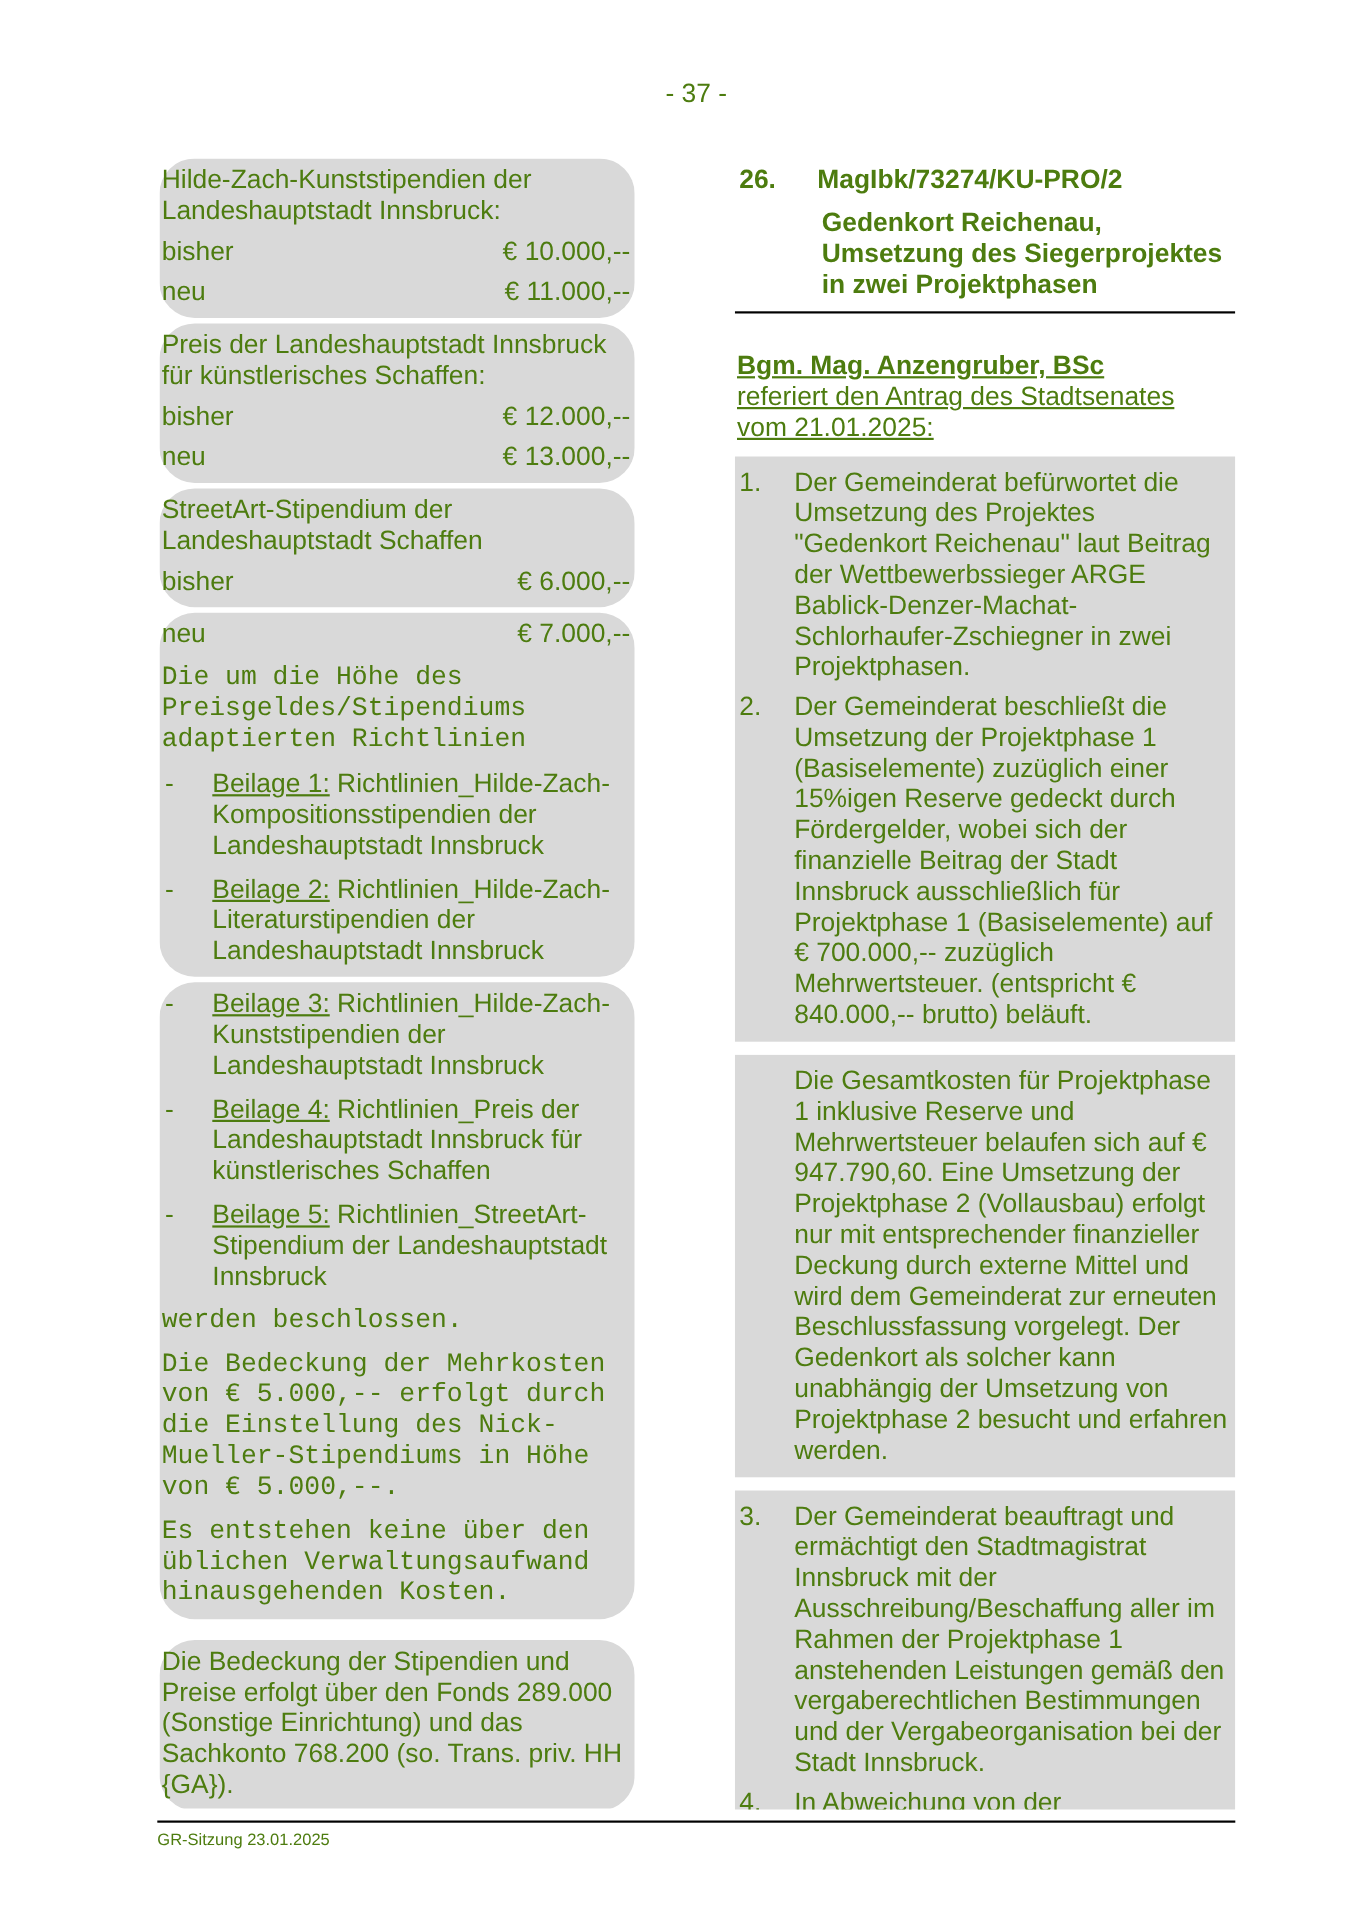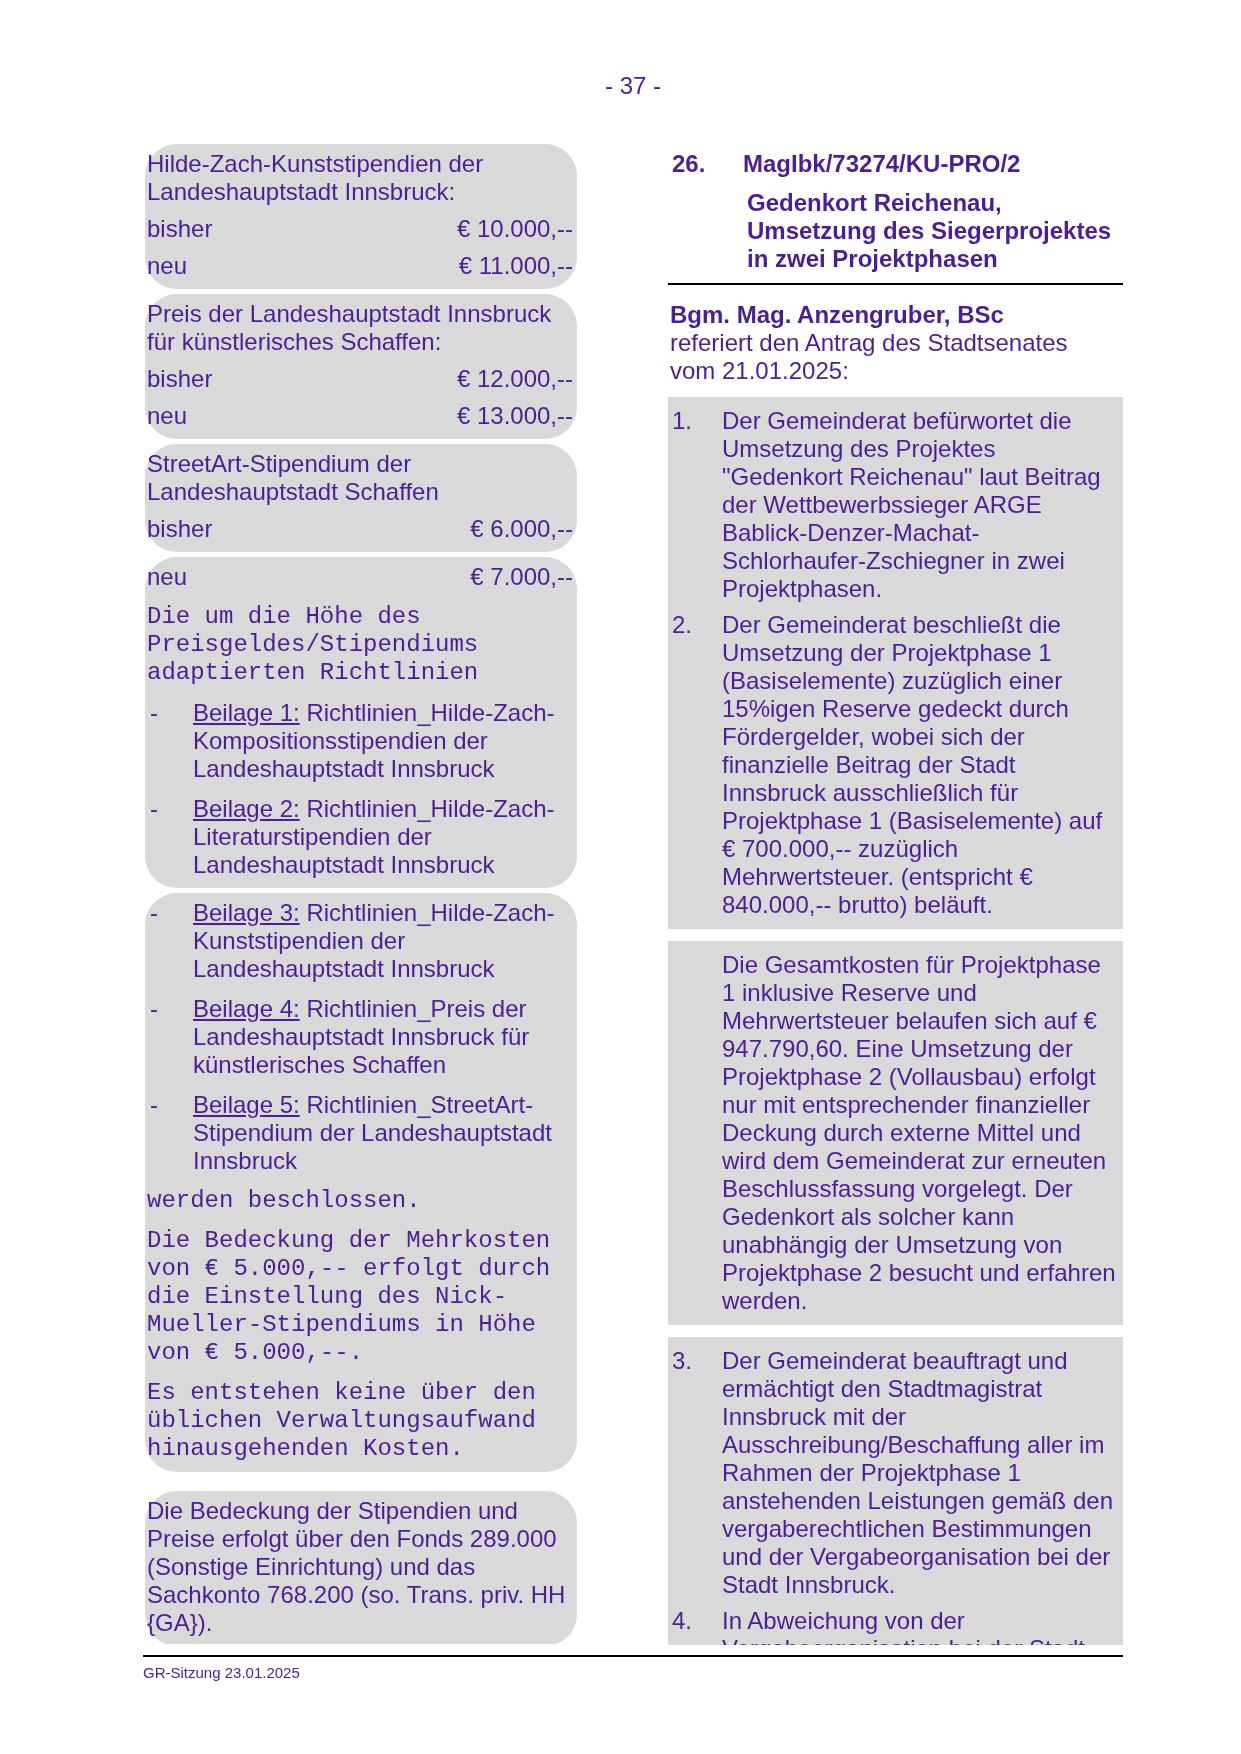--- a/index.html
+++ b/index.html
@@ -2,21 +2,21 @@
 <html lang="de" style="--hl: #d9d9d9;"><head>
 <meta charset="utf-8">
 <style>
   * { margin: 0; padding: 0; box-sizing: border-box; }
   html, body { background: #ffffff; }
   .page {
     position: relative;
     width: 1241px;
     height: 1754px;
     background: #ffffff;
-    color: #4c1d95;
+    color: #4d7c0f;
     font-family: "Liberation Sans", "DejaVu Sans", sans-serif;
     font-size: 24px;
     line-height: 28px;
     overflow: hidden;
     hyphens: auto;
     -webkit-hyphens: auto;
     overflow-wrap: break-word;
   }
   .pagenum {
     position: absolute;
@@ -39,21 +39,21 @@
   .li-bullet { flex: none; width: 46px; padding-left: 3px; }
   .li-body { flex: 1; }
   .u { text-decoration: underline; }
 
   
   .rhead { display: flex; font-weight: 700; }
   .rhead-num { flex: none; width: 75px; padding-left: 4px; }
   .rhead-ref { flex: 1; }
   .rsubject { margin-left: 79px; margin-top: 11px; font-weight: 700; width: 376px; }
   .title-rule { margin-top: 10px; border-top: 2px solid #000; }
-  .rpara { margin-top: 16px; padding-left: 2px; width: 420px; }
+  .rpara { margin-top: 34px; padding-left: 2px; width: 420px; text-decoration: underline; }
   .rblock { margin-top: 12px; margin-bottom: 4px; padding: 2px 4px 10px 2px; }
   .ritem { display: flex; margin-top: 8px; }
   .rnum { flex: none; width: 52px; padding-left: 2px; }
   .rbody { flex: 1; }
 
   .footer {
     position: absolute;
     left: 143px; top: 1655px; width: 980px;
     border-top: 2px solid #000;
     padding-top: 7px;

